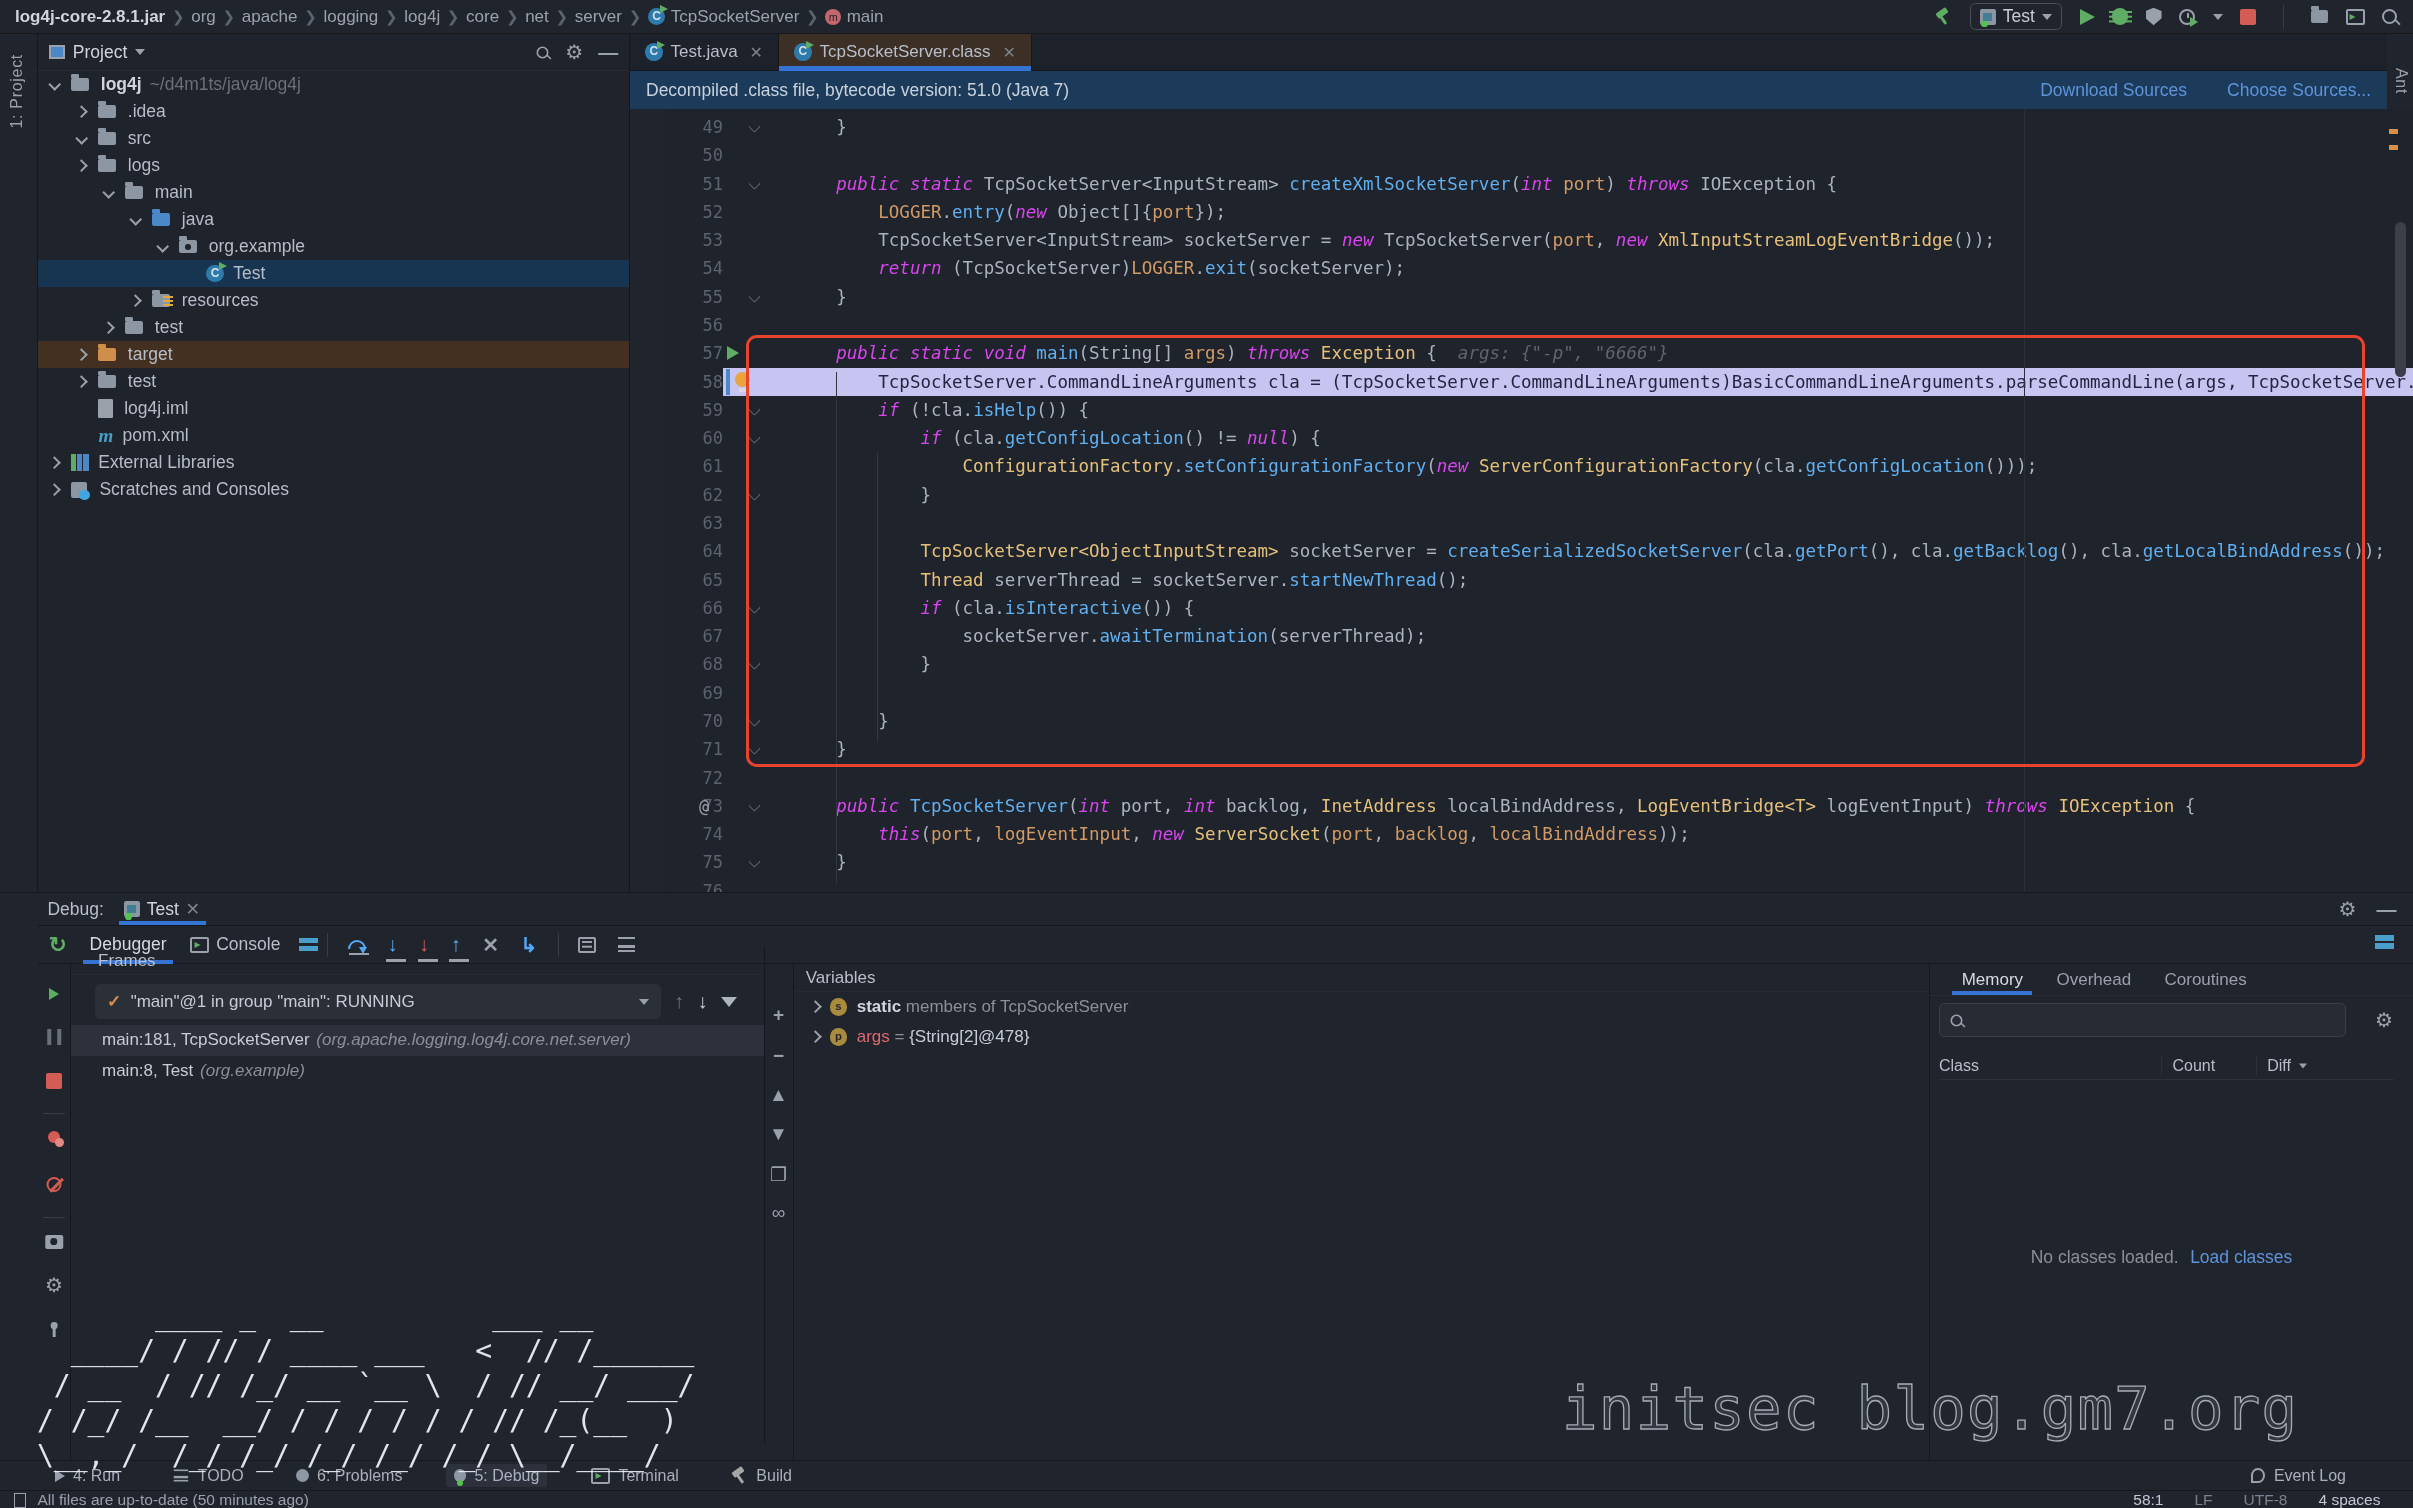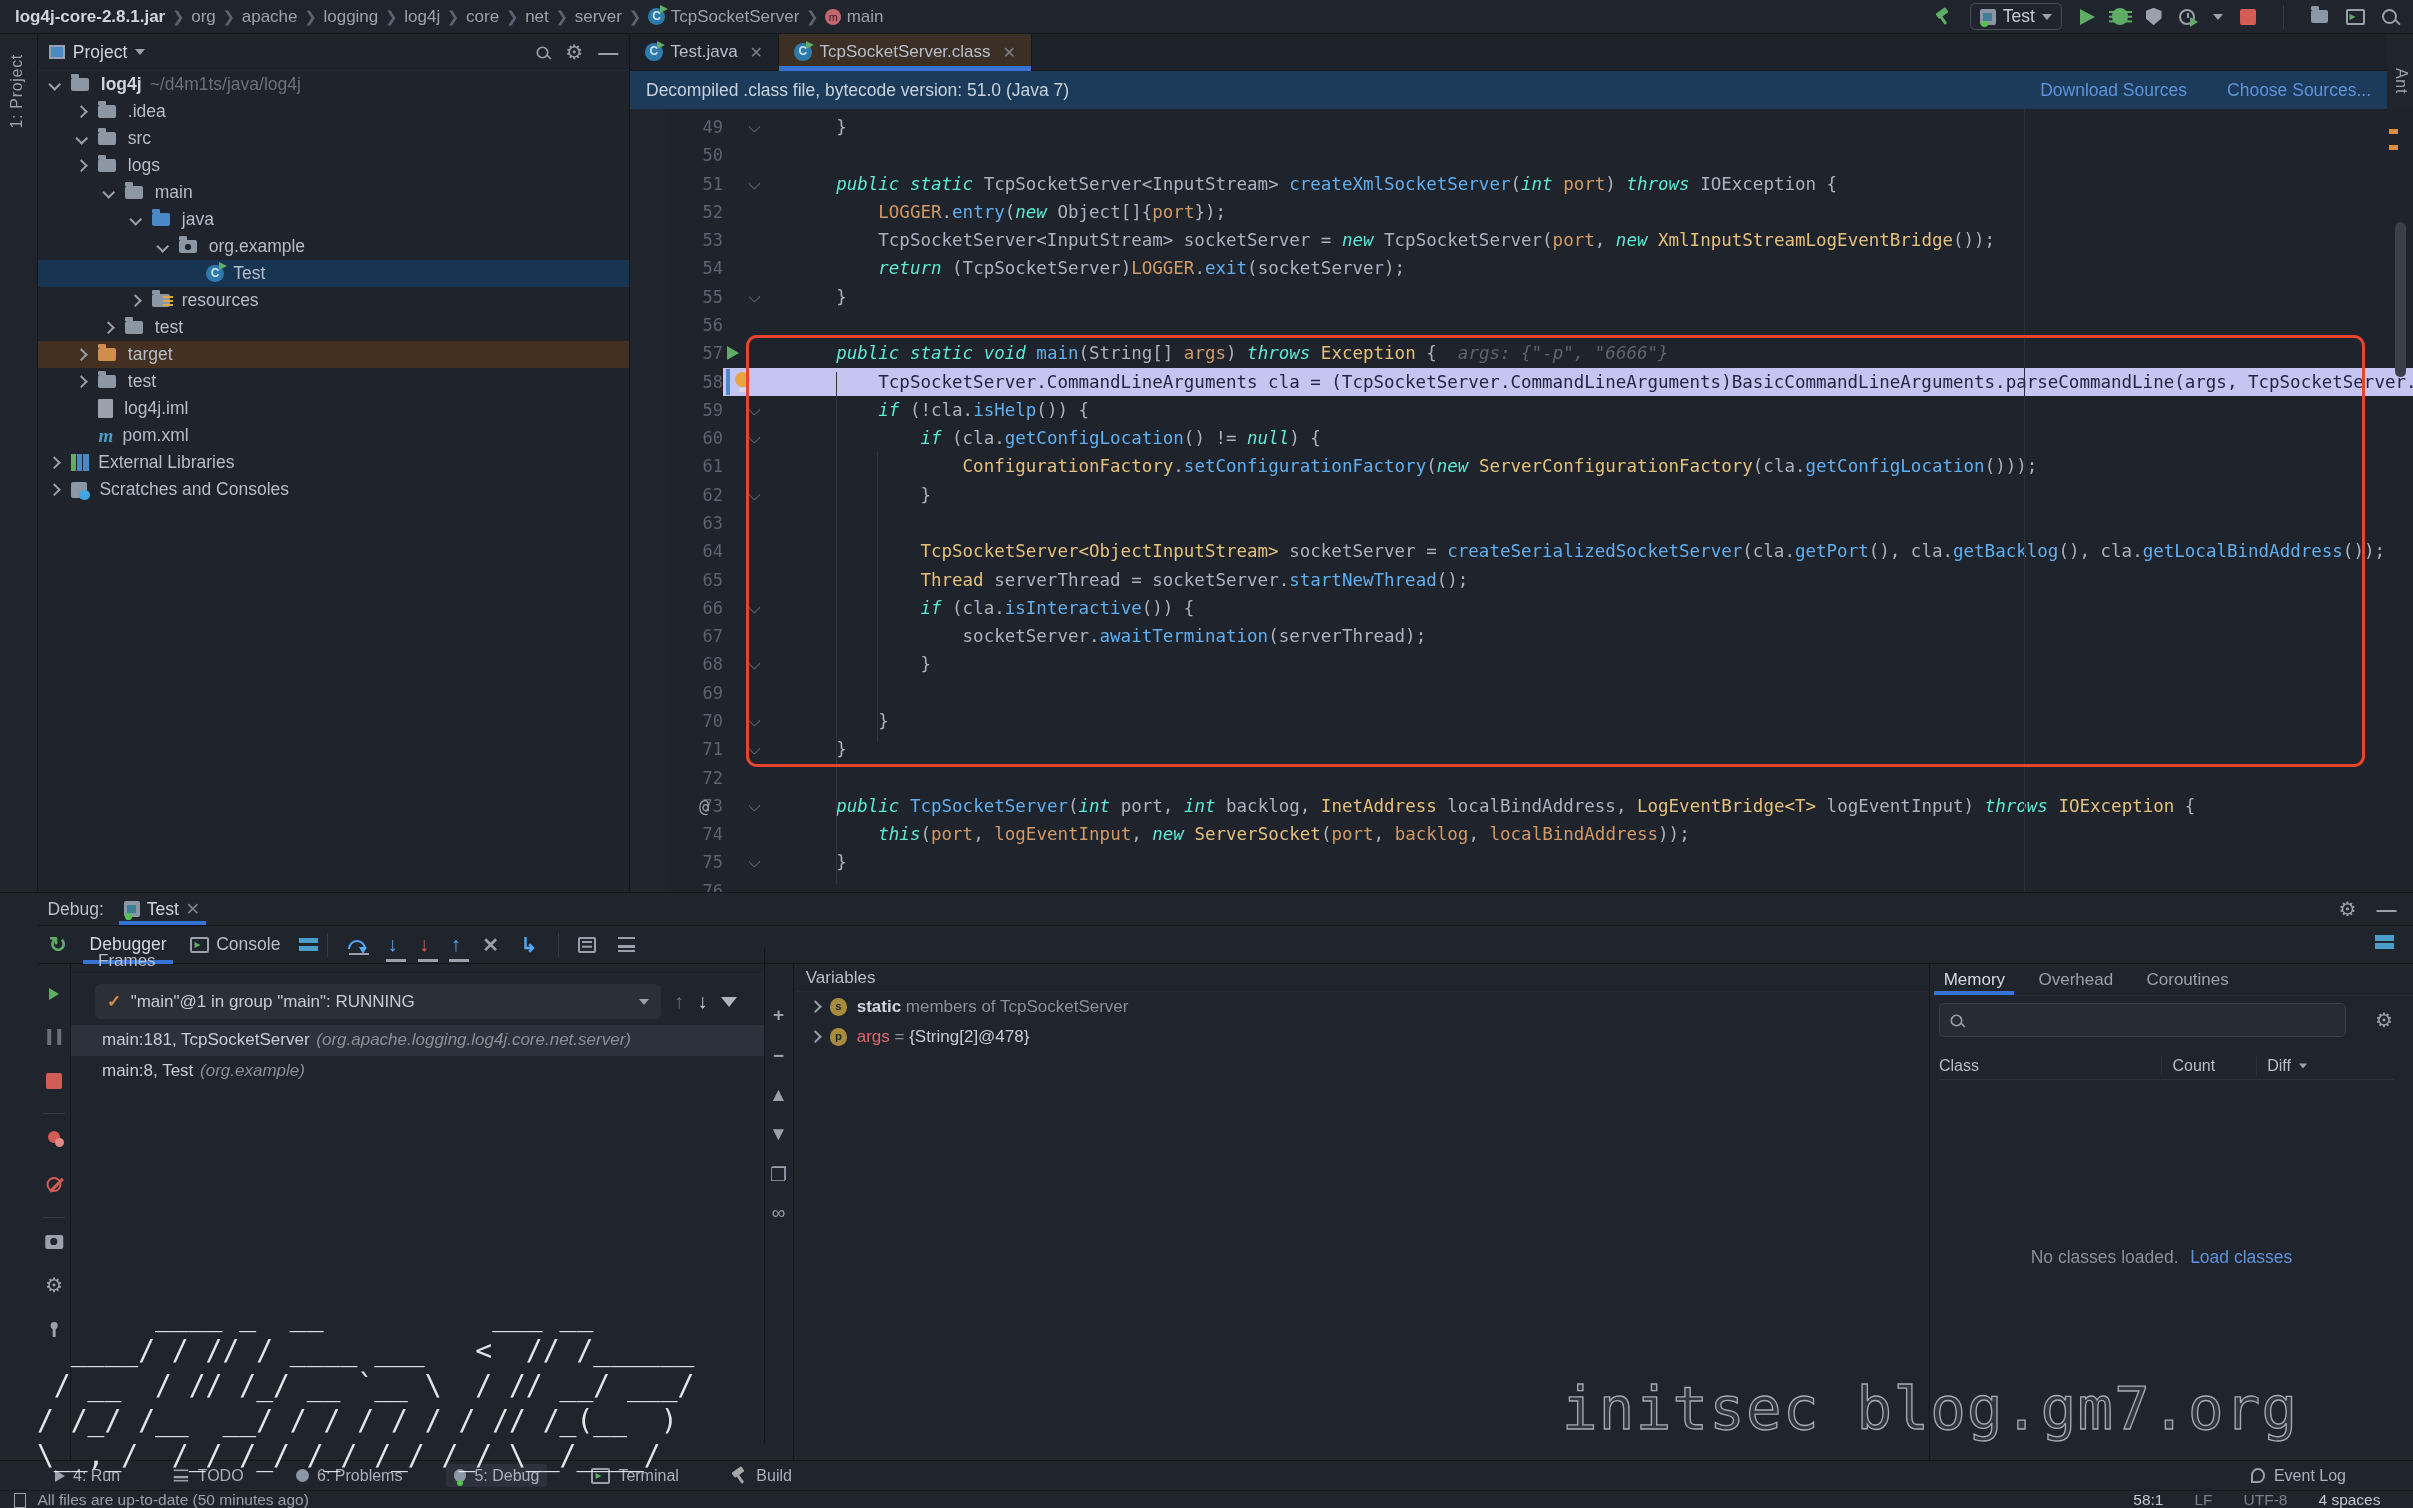--- a/index.html
+++ b/index.html
@@ -88,21 +88,21 @@
   .eline .gut { width:71px; flex:0 0 71px; position:relative; }
   .eline .body { flex:1; position:relative; }
   .eline.exec .gut, .eline.exec .body { background:#c6c4f0; }
   .eline.exec .body span { color:#232642 !important; font-style:normal !important; }
   .fold { position:absolute; left:27px; top:8.8px; width:8.8px; height:8.8px; border:1.3px solid #6b7178; border-radius:2px; transform:rotate(45deg); border-left:none; border-top:none; }
   .runplay { position:absolute; left:4px; top:6.7px; width:0; height:0; border-top:7.4px solid transparent; border-bottom:7.4px solid transparent; border-left:12px solid #5fad65; }
   .atsign { position:absolute; left:2.7px; top:0; color:#9aa1ac; font-size:17px; }
   .bulb { position:absolute; left:12px; top:4px; width:15px; height:15px; border-radius:50%; background:#e9a33f; }
   .bulb:after { content:""; position:absolute; left:4px; top:15.5px; width:6.7px; height:4.7px; background:#d8d8e8; }
   .execbar { position:absolute; left:2.7px; top:1.3px; width:4px; height:25.6px; background:#4a88c7; }
-  .s-w { color:#abb2bf; } .s-k { color:#5eead4; font-style:italic; } .s-f { color:#61afef; }
+  .s-w { color:#abb2bf; } .s-k { color:#d946ef; font-style:italic; } .s-f { color:#61afef; }
   .s-c { color:#e5c07b; } .s-o { color:#d19a66; } .s-g { color:#5f656e; font-style:italic; }
   #redbox { left:746px; top:335px; width:1619px; height:432px; border:3.4px solid #e8432c; border-radius:10.8px; pointer-events:none; z-index:5; }
   .guide { position:absolute; width:0.7px; background:#32363f; }
   #wrapguide { left:2024px; top:109px; width:0.7px; height:783px; background:#2b2f38; position:absolute; }
   .sbthumb { left:2395px; top:222px; width:10.8px; height:155px; background:#3a3f4a; border-radius:5.4px; }
   .sbmark { left:2389px; width:9.4px; height:4.7px; background:#d98f4a; }
 
   
   #debug { left:0; top:892px; width:2413px; height:568px; background:#20242c; border-top:0.7px solid #15171c; }
   #dbg-head { position:absolute; left:38px; top:0; width:2376px; height:32px; display:flex; align-items:center; }
@@ -516,21 +516,21 @@
         <span><b style="color:#d0d5dd;">static</b><span class="dim"> members of TcpSocketServer</span></span>
       </div>
       <div class="varrow">
         <span class="chev closed"></span>
         <span class="ball ic">p</span>
         <span><span style="color:#e0686f;">args</span><span class="dim"> = </span><span style="color:#c6ccd6;">{String[2]@478}</span></span>
       </div>
     </div>
 
     <div id="memory">
-      <div style="display:flex; padding-left:8px; border-bottom:0.7px solid #262a32;" id="memtabs">
+      <div style="display:flex; padding-left:26px; border-bottom:0.7px solid #262a32;" id="memtabs">
           <div class="mtab sel">Memory</div>
           <div class="mtab">Overhead</div>
           <div class="mtab">Coroutines</div>
         </div>
       <div class="search">
         <span class="ic mag" style="transform:scale(0.8);"></span>
       </div>
       <span class="gear ic" style="position:absolute; right:20px; top:46px;">⚙</span>
       <div class="mcols" style="top:88px; left:10px;">
         <span style="flex:0 0 222px;" id="mcol0">Class</span>

